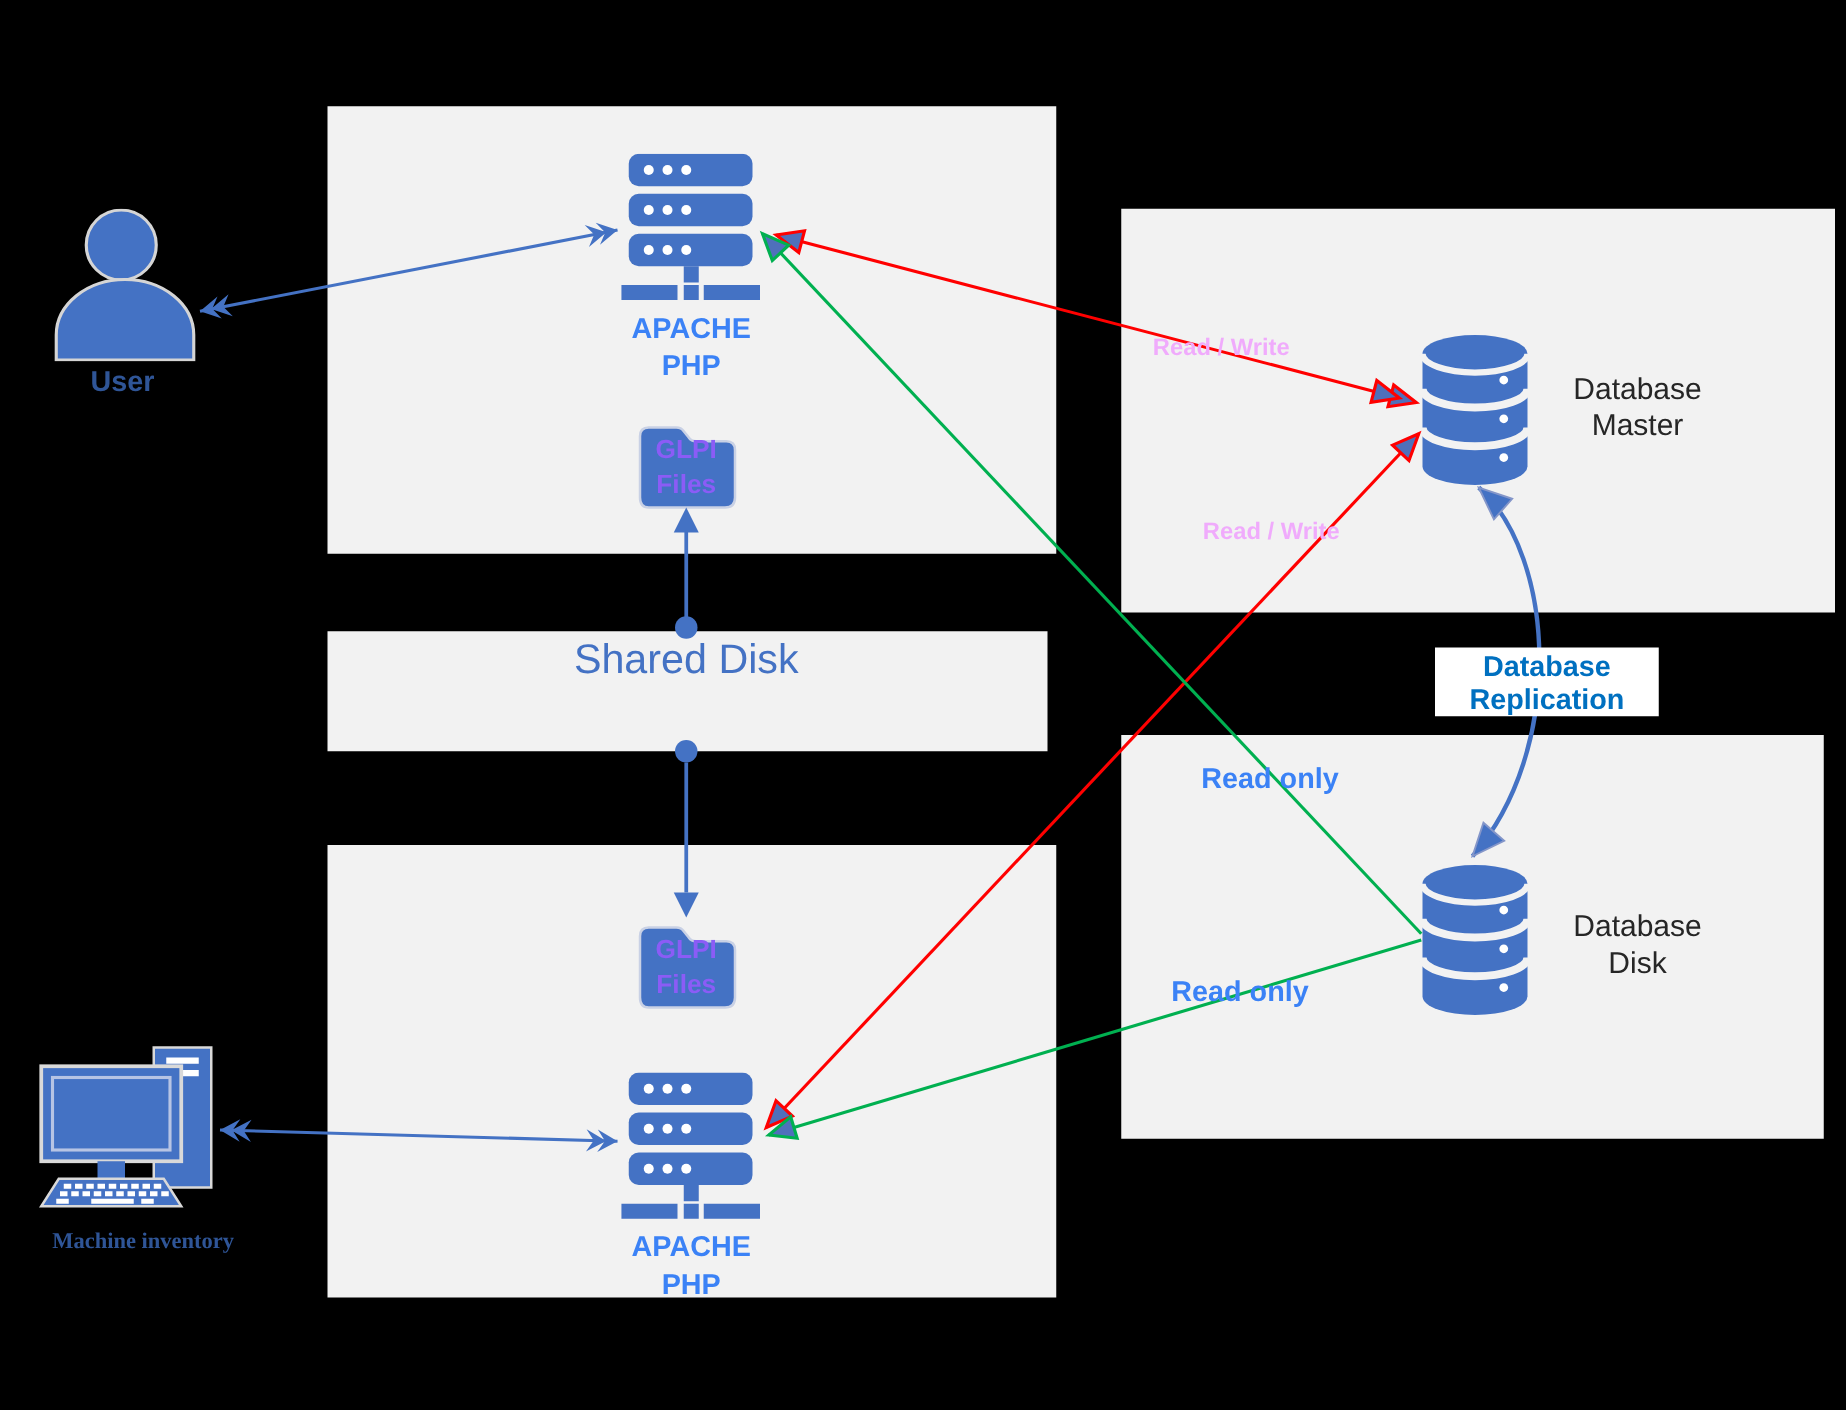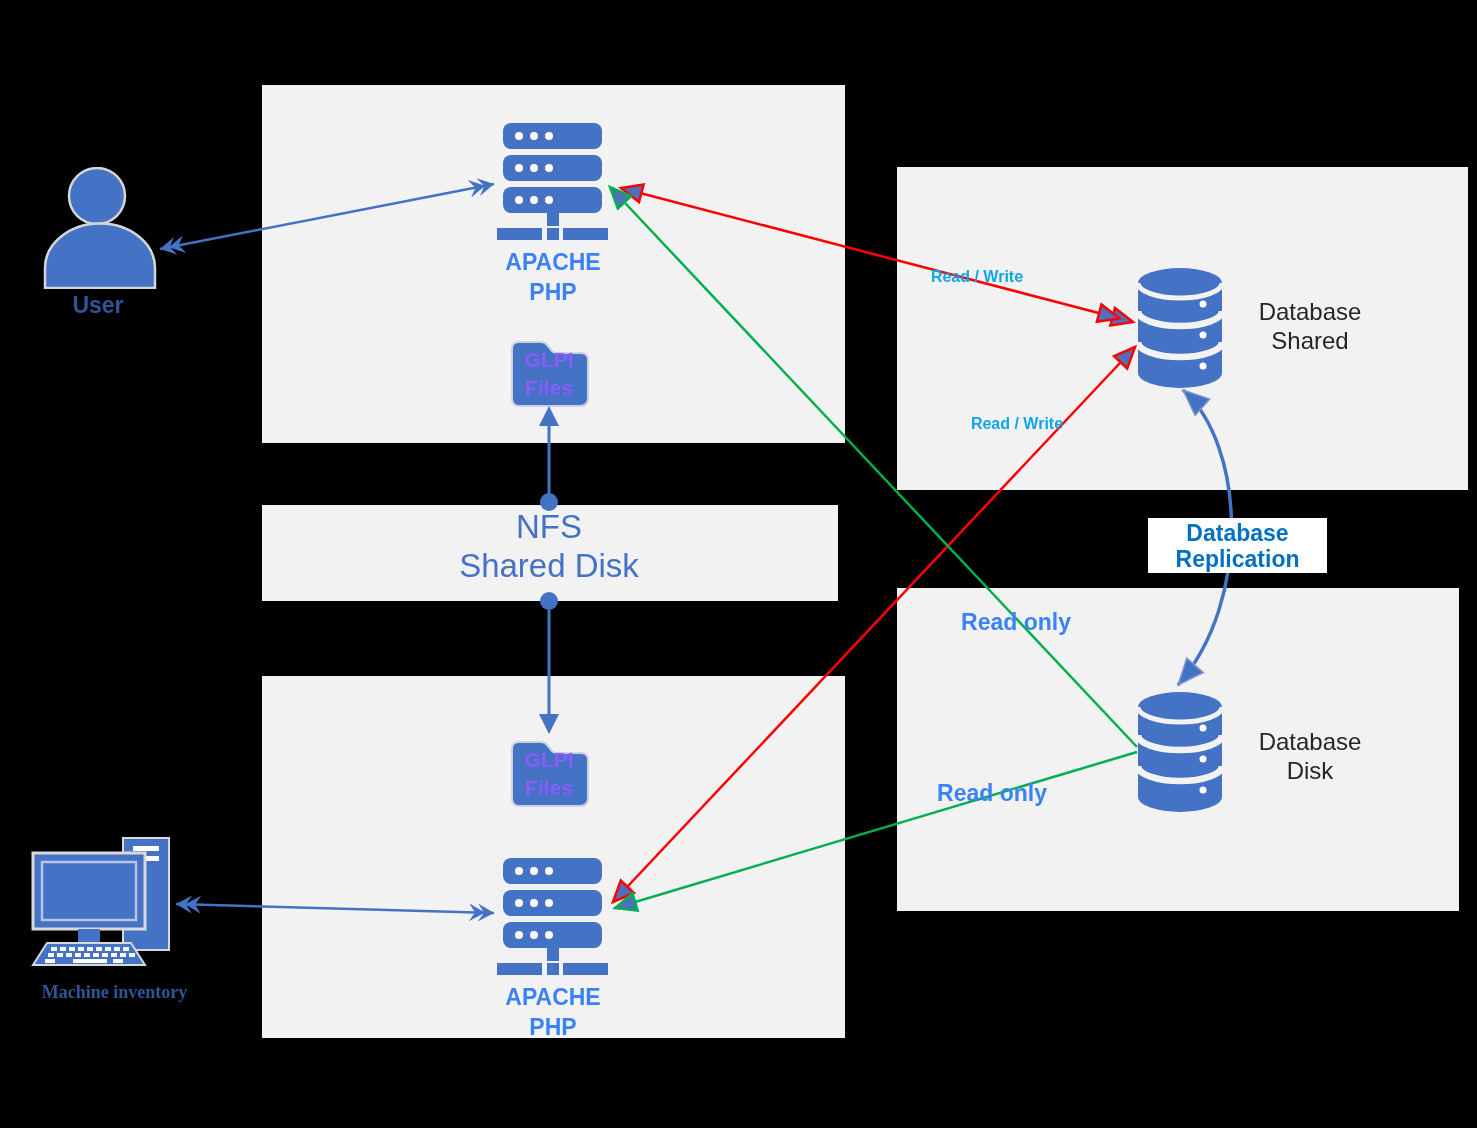--- a/index.html
+++ b/index.html
@@ -9,21 +9,21 @@
   }
   .panel{position:absolute;background:#F2F2F2;z-index:1;}
   .layer{position:absolute;left:0;top:0;z-index:3;}
   .iconsvg{position:absolute;z-index:2;}
   .lbl{position:absolute;z-index:4;text-align:center;white-space:nowrap;}
   .lbl div{white-space:nowrap;}
   .blue-bold{color:#3b82f6;font-weight:700;font-size:23px;line-height:30px;}
   .darkblue-bold{color:#2F5597;font-weight:700;font-size:23px;}
   .white-bold{color:#8b5cf6;font-weight:700;font-size:21px;line-height:28px;}
   .nfs-text{color:#4472C4;font-weight:400;font-size:33px;line-height:39px;}
-  .red-bold{color:#0ea5e9;font-weight:700;font-size:16px;}
+  .red-bold{color:#f0abfc;font-weight:700;font-size:19px;}
   .green-bold{color:#3b82f6;font-weight:700;font-size:23px;}
   .db-text{color:#262626;font-weight:400;font-size:24px;line-height:29px;}
   .repl-box{
     background:#FFFFFF;color:#0070C0;font-weight:700;font-size:23px;line-height:26px;
     display:flex;flex-direction:column;justify-content:center;
   }
 </style>
 </head>
 <body>
 
@@ -240,41 +240,40 @@
     <div>APACHE</div>
     <div>PHP</div>
   </div>
 
   <div class="lbl white-bold" style="left:506px;top:346px;width:86px;">
     <div>GLPI</div>
     <div>Files</div>
   </div>
 
   <div class="lbl nfs-text" style="left:399px;top:507px;width:300px;">
-    <div>NFS</div>
     <div>Shared Disk</div>
   </div>
 
   <div class="lbl white-bold" style="left:506px;top:746px;width:86px;">
     <div>GLPI</div>
     <div>Files</div>
   </div>
 
   <div class="lbl blue-bold" style="left:453px;top:982px;width:200px;">
     <div>APACHE</div>
     <div>PHP</div>
   </div>
 
   <div class="lbl darkblue-bold" style="left:22px;top:982px;width:185px;font-size:18px;font-family:Liberation Serif, serif;">
     <span>Machine inventory</span>
   </div>
 
   <div class="lbl db-text" style="left:1210px;top:297px;width:200px;">
     <div>Database</div>
-    <div>Shared</div>
+    <div>Master</div>
   </div>
 
   <div class="lbl db-text" style="left:1210px;top:727px;width:200px;">
     <div>Database</div>
     <div>Disk</div>
   </div>
 
   <div class="lbl repl-box" style="left:1148px;top:518px;width:179px;height:55px;">
     <div>Database</div>
     <div>Replication</div>

